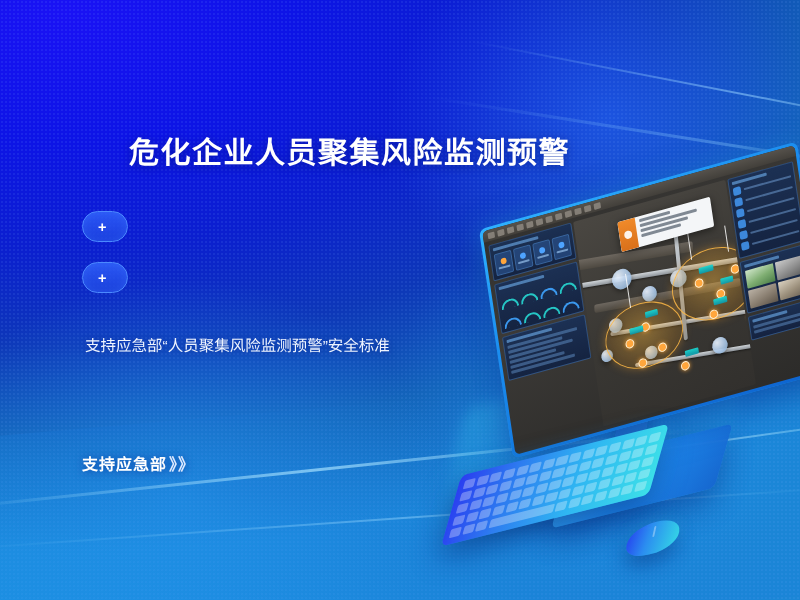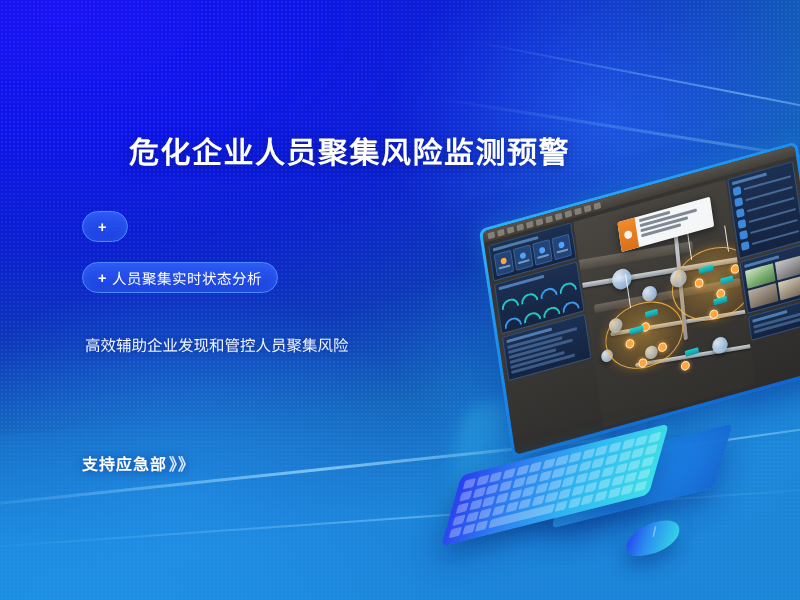--- a/index.html
+++ b/index.html
@@ -258,25 +258,24 @@
   <div class="copy">
 
     <div class="headline">危化企业人员聚集风险监测预警</div>
 
     <div class="pill" id="pill1">
       <span class="plus">+</span>
     </div>
 
     <div class="pill" id="pill2">
       <span class="plus">+</span>
-      <span>人员聚集实时状态分析</span>
     </div>
 
     <div class="blurb">
-      <div>高效辅助企业发现和管控人员聚集风险</div>
+      <div>支持应急部“人员聚集风险监测预警”安全标准</div>
     </div>
 
     <div class="cta">
       <span>支持应急部</span><span class="chev">》》</span>
     </div>
   </div>
 
   <div class="device">
 
     <div class="spill"></div>

